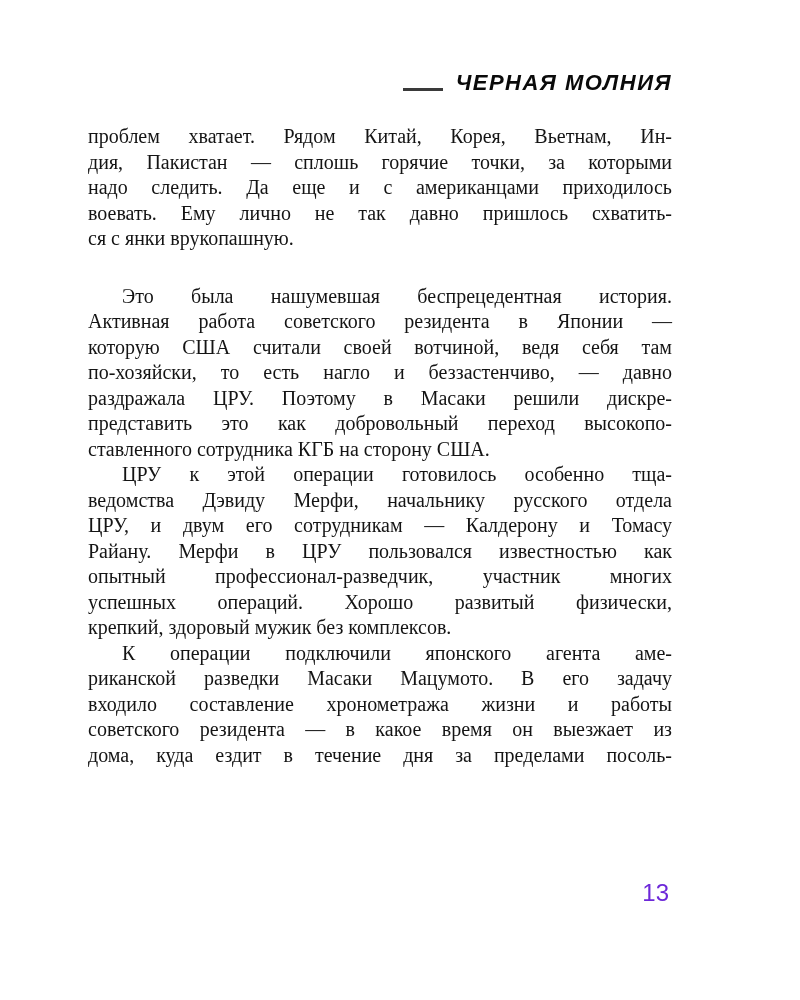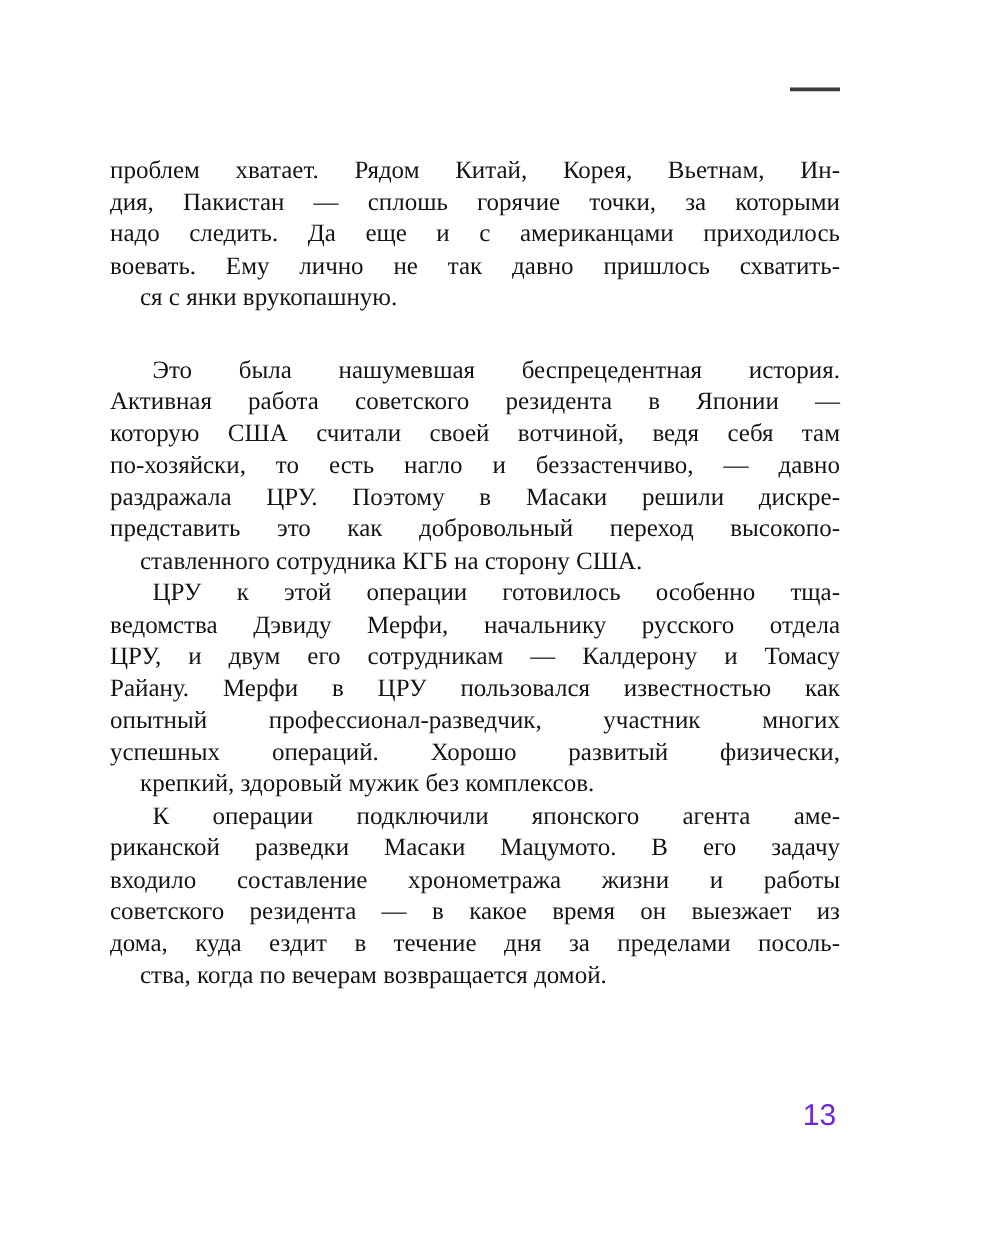--- a/index.html
+++ b/index.html
@@ -44,38 +44,39 @@
     font-size: 20px;
     line-height: 25.5px;
   }
   .paragraph { margin: 0; }
   .paragraph.gap-after { margin-bottom: 32px; }
   .line {
     text-align: justify;
     text-align-last: justify;
     white-space: normal;
   }
-  .line.last { text-align-last: left; margin-left: 24px; }
+  .line.last { text-align-last: left; }
   .line.indent { text-indent: 34px; }
   .page-number {
     position: absolute;
     top: 879px;
     right: 131px;
     font-family: "Liberation Sans", sans-serif;
     font-size: 24px;
     color: #6d28d9;
   }
 </style>
 </head>
 <body>
 
 <div class="page">
 
   <div class="running-head">
     <span class="head-rule"></span>
+    <span class="head-title">ЧЕРНАЯ МОЛНИЯ</span>
   </div>
 
   <div class="body-text">
       <div class="paragraph gap-after">
         <div class="line">проблем хватает. Рядом Китай, Корея, Вьетнам, Ин-</div>
         <div class="line">дия, Пакистан — сплошь горячие точки, за которыми</div>
         <div class="line">надо следить. Да еще и с американцами приходилось</div>
         <div class="line">воевать. Ему лично не так давно пришлось схватить-</div>
         <div class="line last">ся с янки врукопашную.</div>
       </div>
@@ -96,19 +97,18 @@
         <div class="line">опытный профессионал-разведчик, участник многих</div>
         <div class="line">успешных операций. Хорошо развитый физически,</div>
         <div class="line last">крепкий, здоровый мужик без комплексов.</div>
       </div>
       <div class="paragraph">
         <div class="line indent">К операции подключили японского агента аме-</div>
         <div class="line">риканской разведки Масаки Мацумото. В его задачу</div>
         <div class="line">входило составление хронометража жизни и работы</div>
         <div class="line">советского резидента — в какое время он выезжает из</div>
         <div class="line">дома, куда ездит в течение дня за пределами посоль-</div>
-        <div class="line last">ства, когда по вечерам возвращается домой.</div>
       </div>
     </div>
 
   <div class="page-number">13</div>
 
 </div>
 
 </body></html>

